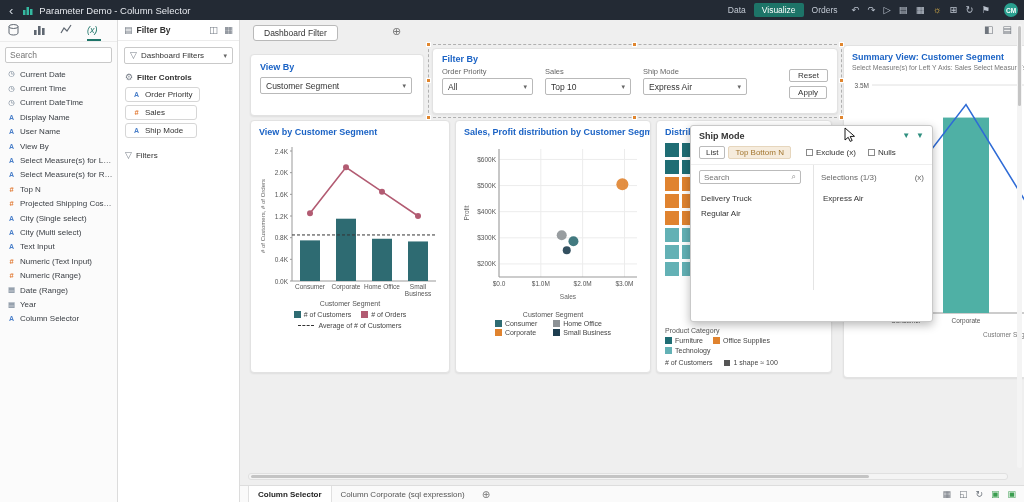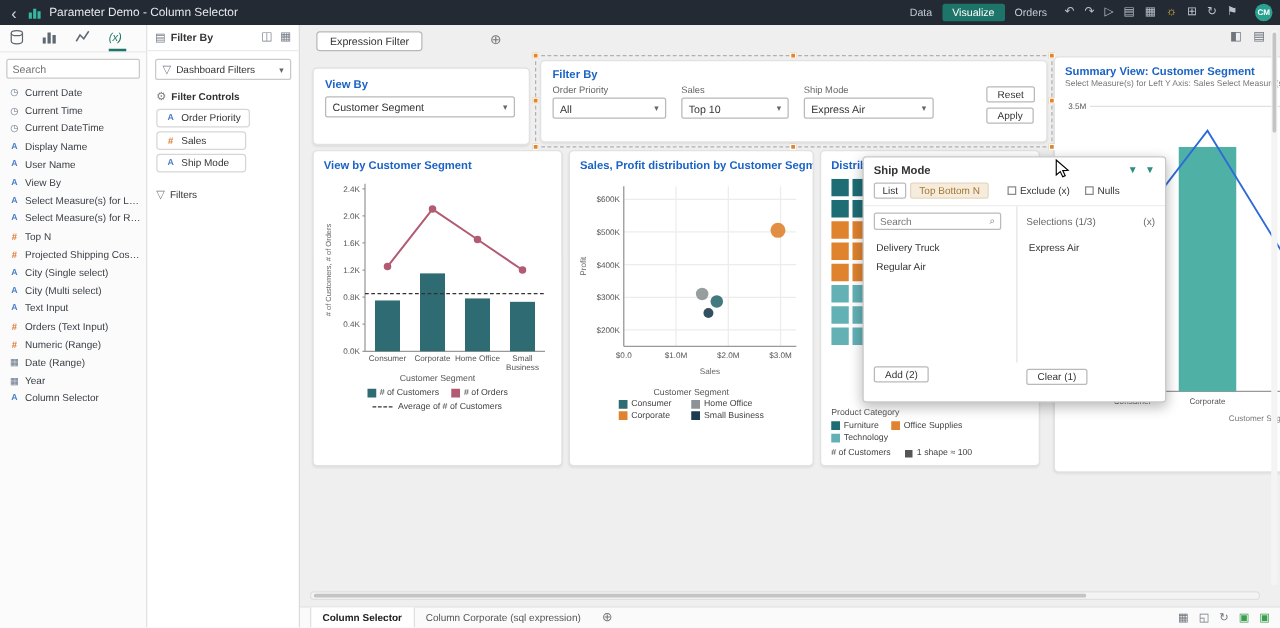--- a/index.html
+++ b/index.html
@@ -244,21 +244,21 @@
         <li>
           <span class="pi pi-A">A</span>
           <span class="pl">City (Multi select)</span>
         </li>
         <li>
           <span class="pi pi-A">A</span>
           <span class="pl">Text Input</span>
         </li>
         <li>
           <span class="pi pi-num">#</span>
-          <span class="pl">Orders (Text Input)</span>
+          <span class="pl">Numeric (Text Input)</span>
         </li>
         <li>
           <span class="pi pi-num">#</span>
           <span class="pl">Numeric (Range)</span>
         </li>
         <li>
           <span class="pi pi-cal">▦</span>
           <span class="pl">Date (Range)</span>
         </li>
         <li>
@@ -306,21 +306,21 @@
       </div>
     <div class="fp-filters">
       <span class="fp-ic">▽</span>
       <span>Filters</span>
     </div>
   </aside>
 
   <div class="right">
     <main class="canvas">
 
-      <span class="expr-btn">Expression Filter</span>
+      <span class="expr-btn">Dashboard Filter</span>
       <span class="plus-icon">⊕</span>
       <span class="canvas-ticons" data-icons="canvas.top_icons">
           <span class="gicon">◧</span>
           <span class="gicon">▤</span>
         </span>
 
       <div class="card vb-card">
         <div class="vb-title">View By</div>
         <div class="select">
           <span>Customer Segment</span>
@@ -579,24 +579,20 @@
             <span>(x)</span>
           </div>
           <ul class="pp-list" id="pp-available">
               <li>Delivery Truck</li>
               <li>Regular Air</li>
             </ul>
           <ul class="pp-sel" id="pp-selected">
               <li>Express Air</li>
             </ul>
         </div>
-        <div class="pp-foot">
-          <span class="btn">Add (2)</span>
-          <span class="btn pp-clear">Clear (1)</span>
-        </div>
       </div>
 
       <span class="cursor">
         <svg width="12" height="16">
             <polygon points="1,1 1,13 4.2,10.3 6.2,14.4 8.2,13.5 6.2,9.5 10.5,9.3" fill="#fff" stroke="#000" stroke-width="0.9"></polygon>
           </svg>
       </span>
 
       <div class="hscroll">
           <div class="hthumb"></div>

